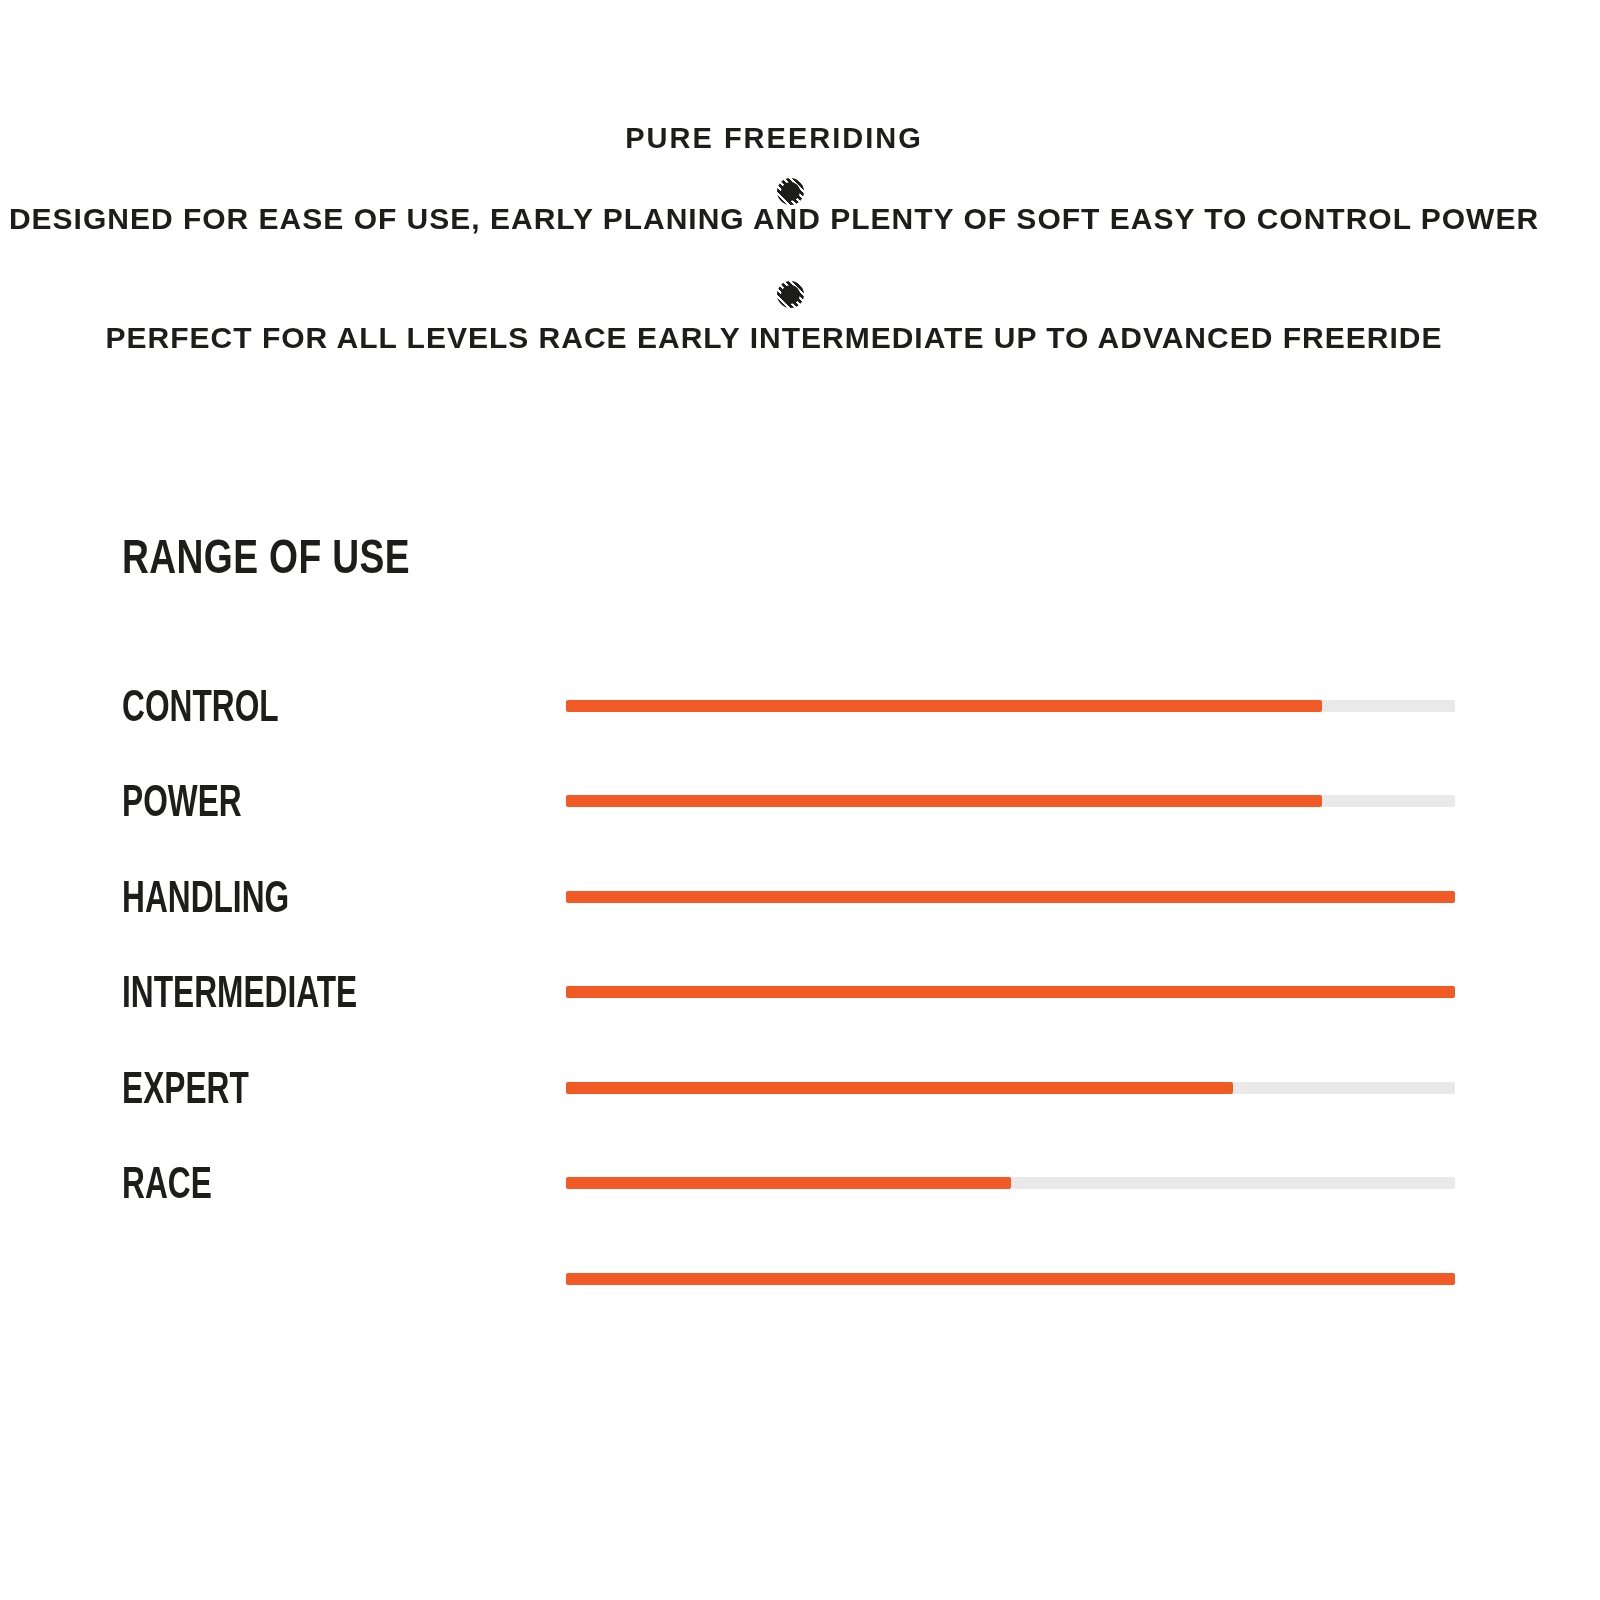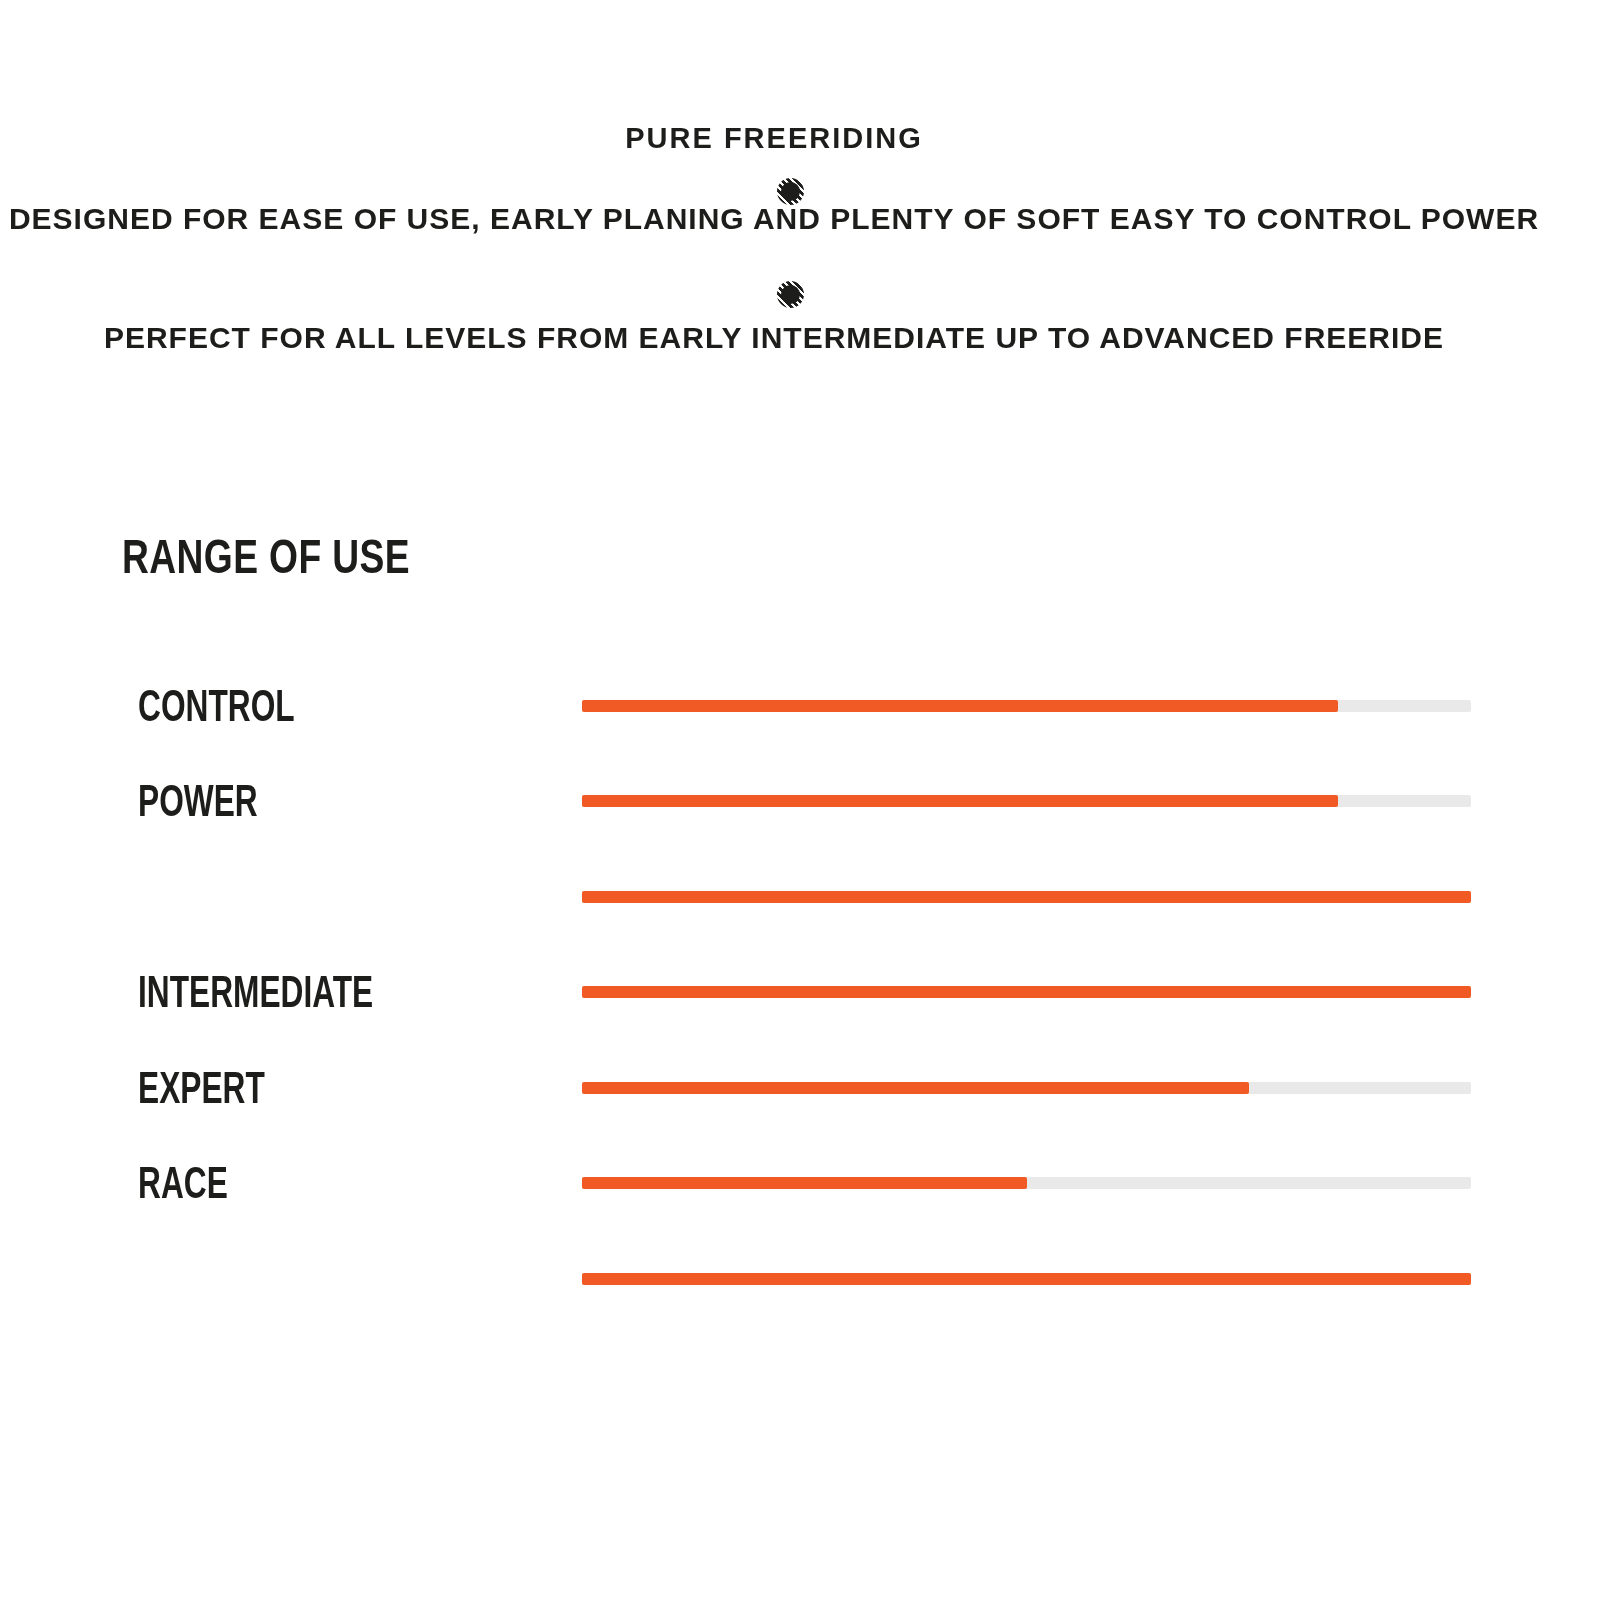--- a/index.html
+++ b/index.html
@@ -37,21 +37,21 @@
 
   
   .chart-title {
     position:absolute; left:122px; top:529px;
     font-size:49px; line-height:54px; font-weight:700;
     letter-spacing:0.5px; white-space:nowrap;text-align:right;
   }
   .cond { display:inline-block; transform-origin:left center; }
   .chart-title .cond { transform:scaleX(0.76); }
 
-  .rows { position:absolute; left:16px; top:658px; width:1284px; }
+  .rows { position:absolute; left:0; top:658px; width:1284px; }
   .row { position:relative; height:95.5px; }
   .row-label {
     position:absolute; left:122px; top:50%; transform:translateY(-50%);
     font-size:44px; font-weight:700; white-space:nowrap;
   }
   .row-label .cond { transform:scaleX(0.72); }
   .track {
     position:absolute; left:566px; top:50%; transform:translateY(-50%);
     width:889px; height:12px; border-radius:2px;
     background: var(--bar-track, #e9e9e9);
@@ -67,40 +67,41 @@
 <div class="page">
 
   <div class="header-line title">PURE FREERIDING</div>
 
   <div class="dot dot-1"></div>
 
   <div class="header-line desc-1">DESIGNED FOR EASE OF USE, EARLY PLANING AND PLENTY OF SOFT EASY TO CONTROL POWER</div>
 
   <div class="dot dot-2"></div>
 
-  <div class="header-line desc-2">PERFECT FOR ALL LEVELS FROM EARLY INTERMEDIATE UP TO ADVANCED FREERIDE</div>
+  <div class="header-line desc-2">PERFECT FOR ALL LEVELS RACE EARLY INTERMEDIATE UP TO ADVANCED FREERIDE</div>
 
   <h2 class="chart-title"><span class="cond">RANGE OF USE</span></h2>
 
   <div class="rows" id="rows">
     <div class="row">
       <div class="row-label"><span class="cond js-label">CONTROL</span></div>
       <div class="track">
         <div class="fill js-fill" style="width: 85%;"></div>
       </div>
     </div>
 
     <div class="row">
       <div class="row-label"><span class="cond js-label">POWER</span></div>
       <div class="track">
         <div class="fill js-fill" style="width: 85%;"></div>
       </div>
     </div>
 
     <div class="row">
+      <div class="row-label"><span class="cond js-label">HANDLING</span></div>
       <div class="track">
         <div class="fill js-fill" style="width: 100%;"></div>
       </div>
     </div>
 
     <div class="row">
       <div class="row-label"><span class="cond js-label">INTERMEDIATE</span></div>
       <div class="track">
         <div class="fill js-fill" style="width: 100%;"></div>
       </div>

